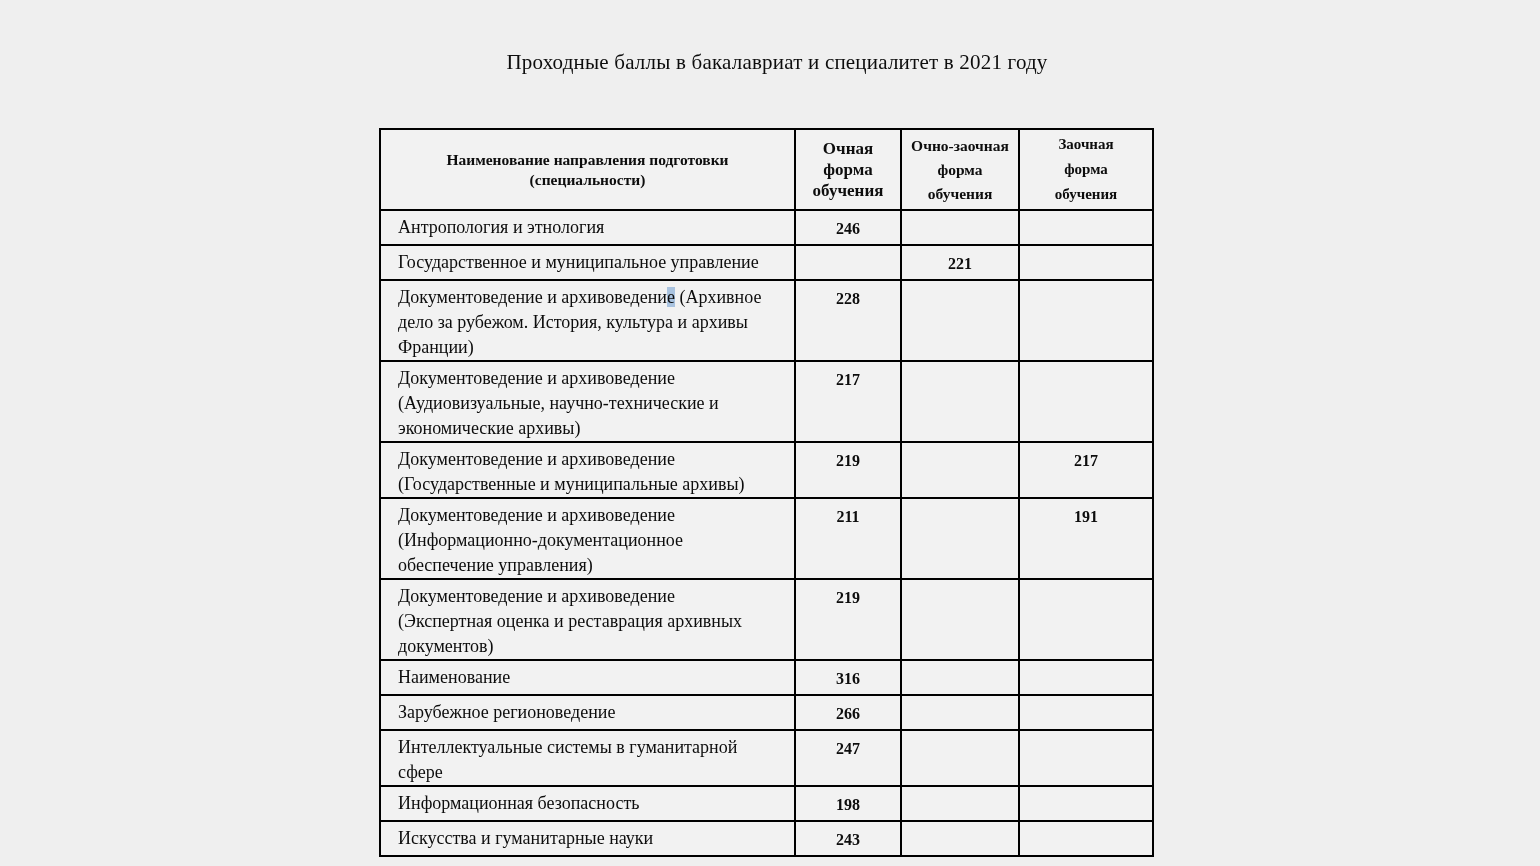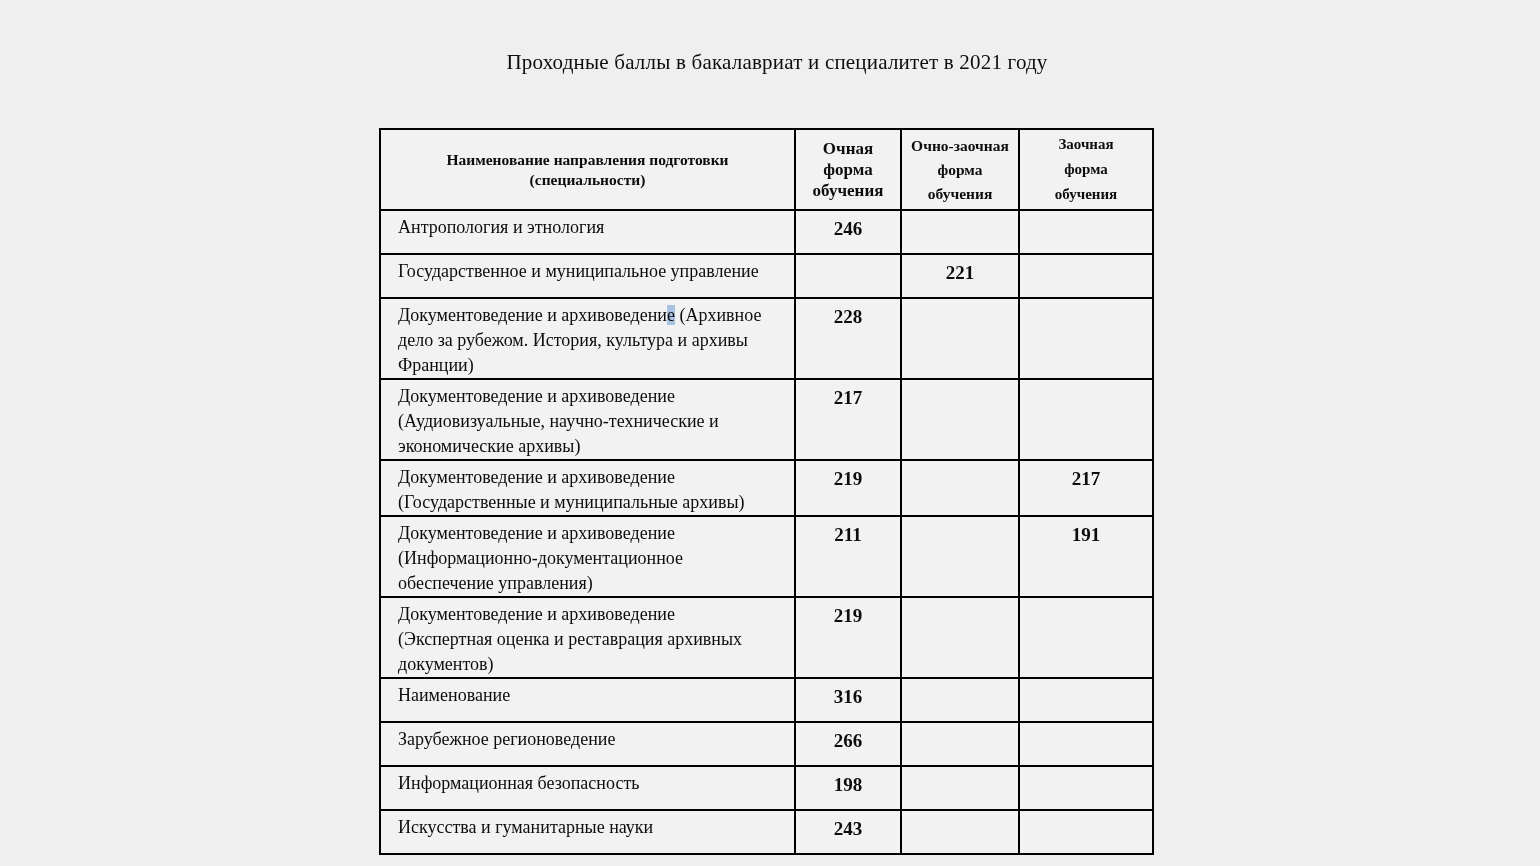--- a/index.html
+++ b/index.html
@@ -62,27 +62,27 @@
   th.h-evening{font-size:15.5px;line-height:24px;}
   th.h-extra{font-size:15px;line-height:25px;}
   td{vertical-align:top;}
   td.name-cell{
     font-size:18px;
     line-height:25px;
     padding:4px 10px 0 17px;
     text-align:left;
   }
   td.score-cell{
-    font-size:19px;
+    font-size:16px;
     font-weight:bold;
     line-height:25px;
     padding:5px 2px 0 2px;
     text-align:center;
   }
-  tr.lines-1 td{height:44px;}
+  tr.lines-1 td{height:35px;}
   tr.lines-2 td{height:56px;}
   tr.lines-3 td{height:76px;}
   .hl{background:var(--hl);}
 </style>
 </head>
 <body>
 
 <div class="titles">
   <h1 class="doc-title">Проходные баллы в бакалавриат и специалитет в 2021 году</h1>
 </div>
@@ -166,20 +166,27 @@
     <td class="score-cell">316</td>
     <td class="score-cell"></td>
     <td class="score-cell"></td>
   </tr>
       <tr class="lines-1">
     <td class="name-cell">Зарубежное регионоведение</td>
     <td class="score-cell">266</td>
     <td class="score-cell"></td>
     <td class="score-cell"></td>
   </tr>
+      <tr class="lines-2">
+    <td class="name-cell">Интеллектуальные системы в гуманитарной
+сфере</td>
+    <td class="score-cell">247</td>
+    <td class="score-cell"></td>
+    <td class="score-cell"></td>
+  </tr>
       <tr class="lines-1">
     <td class="name-cell">Информационная безопасность</td>
     <td class="score-cell">198</td>
     <td class="score-cell"></td>
     <td class="score-cell"></td>
   </tr>
       <tr class="lines-1">
     <td class="name-cell">Искусства и гуманитарные науки</td>
     <td class="score-cell">243</td>
     <td class="score-cell"></td>

